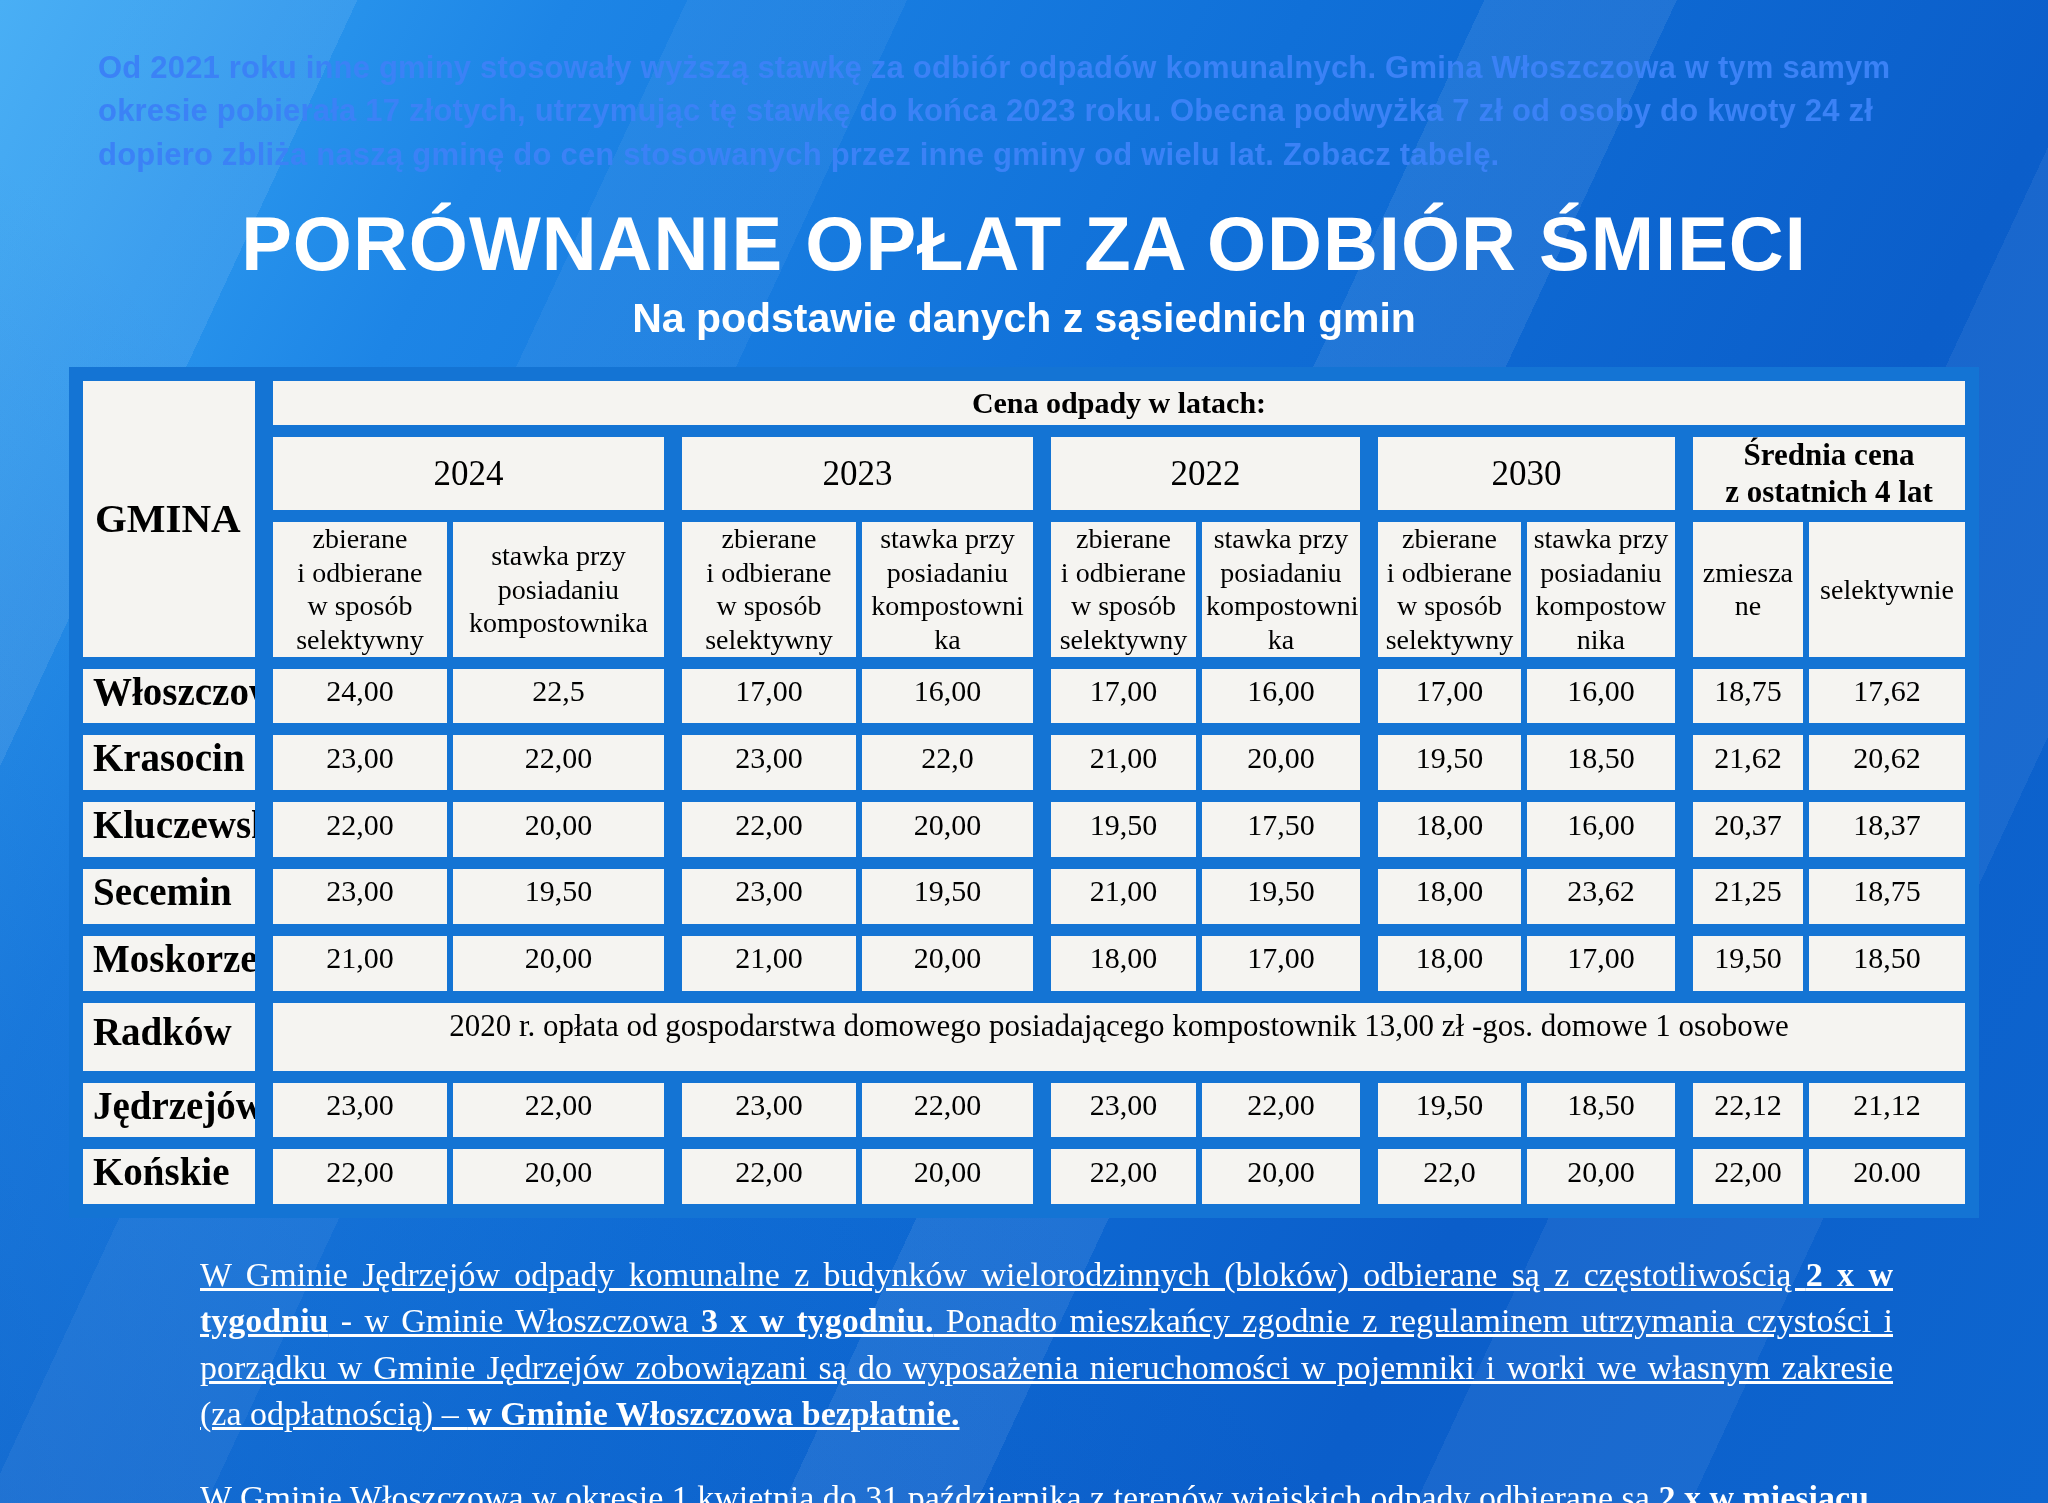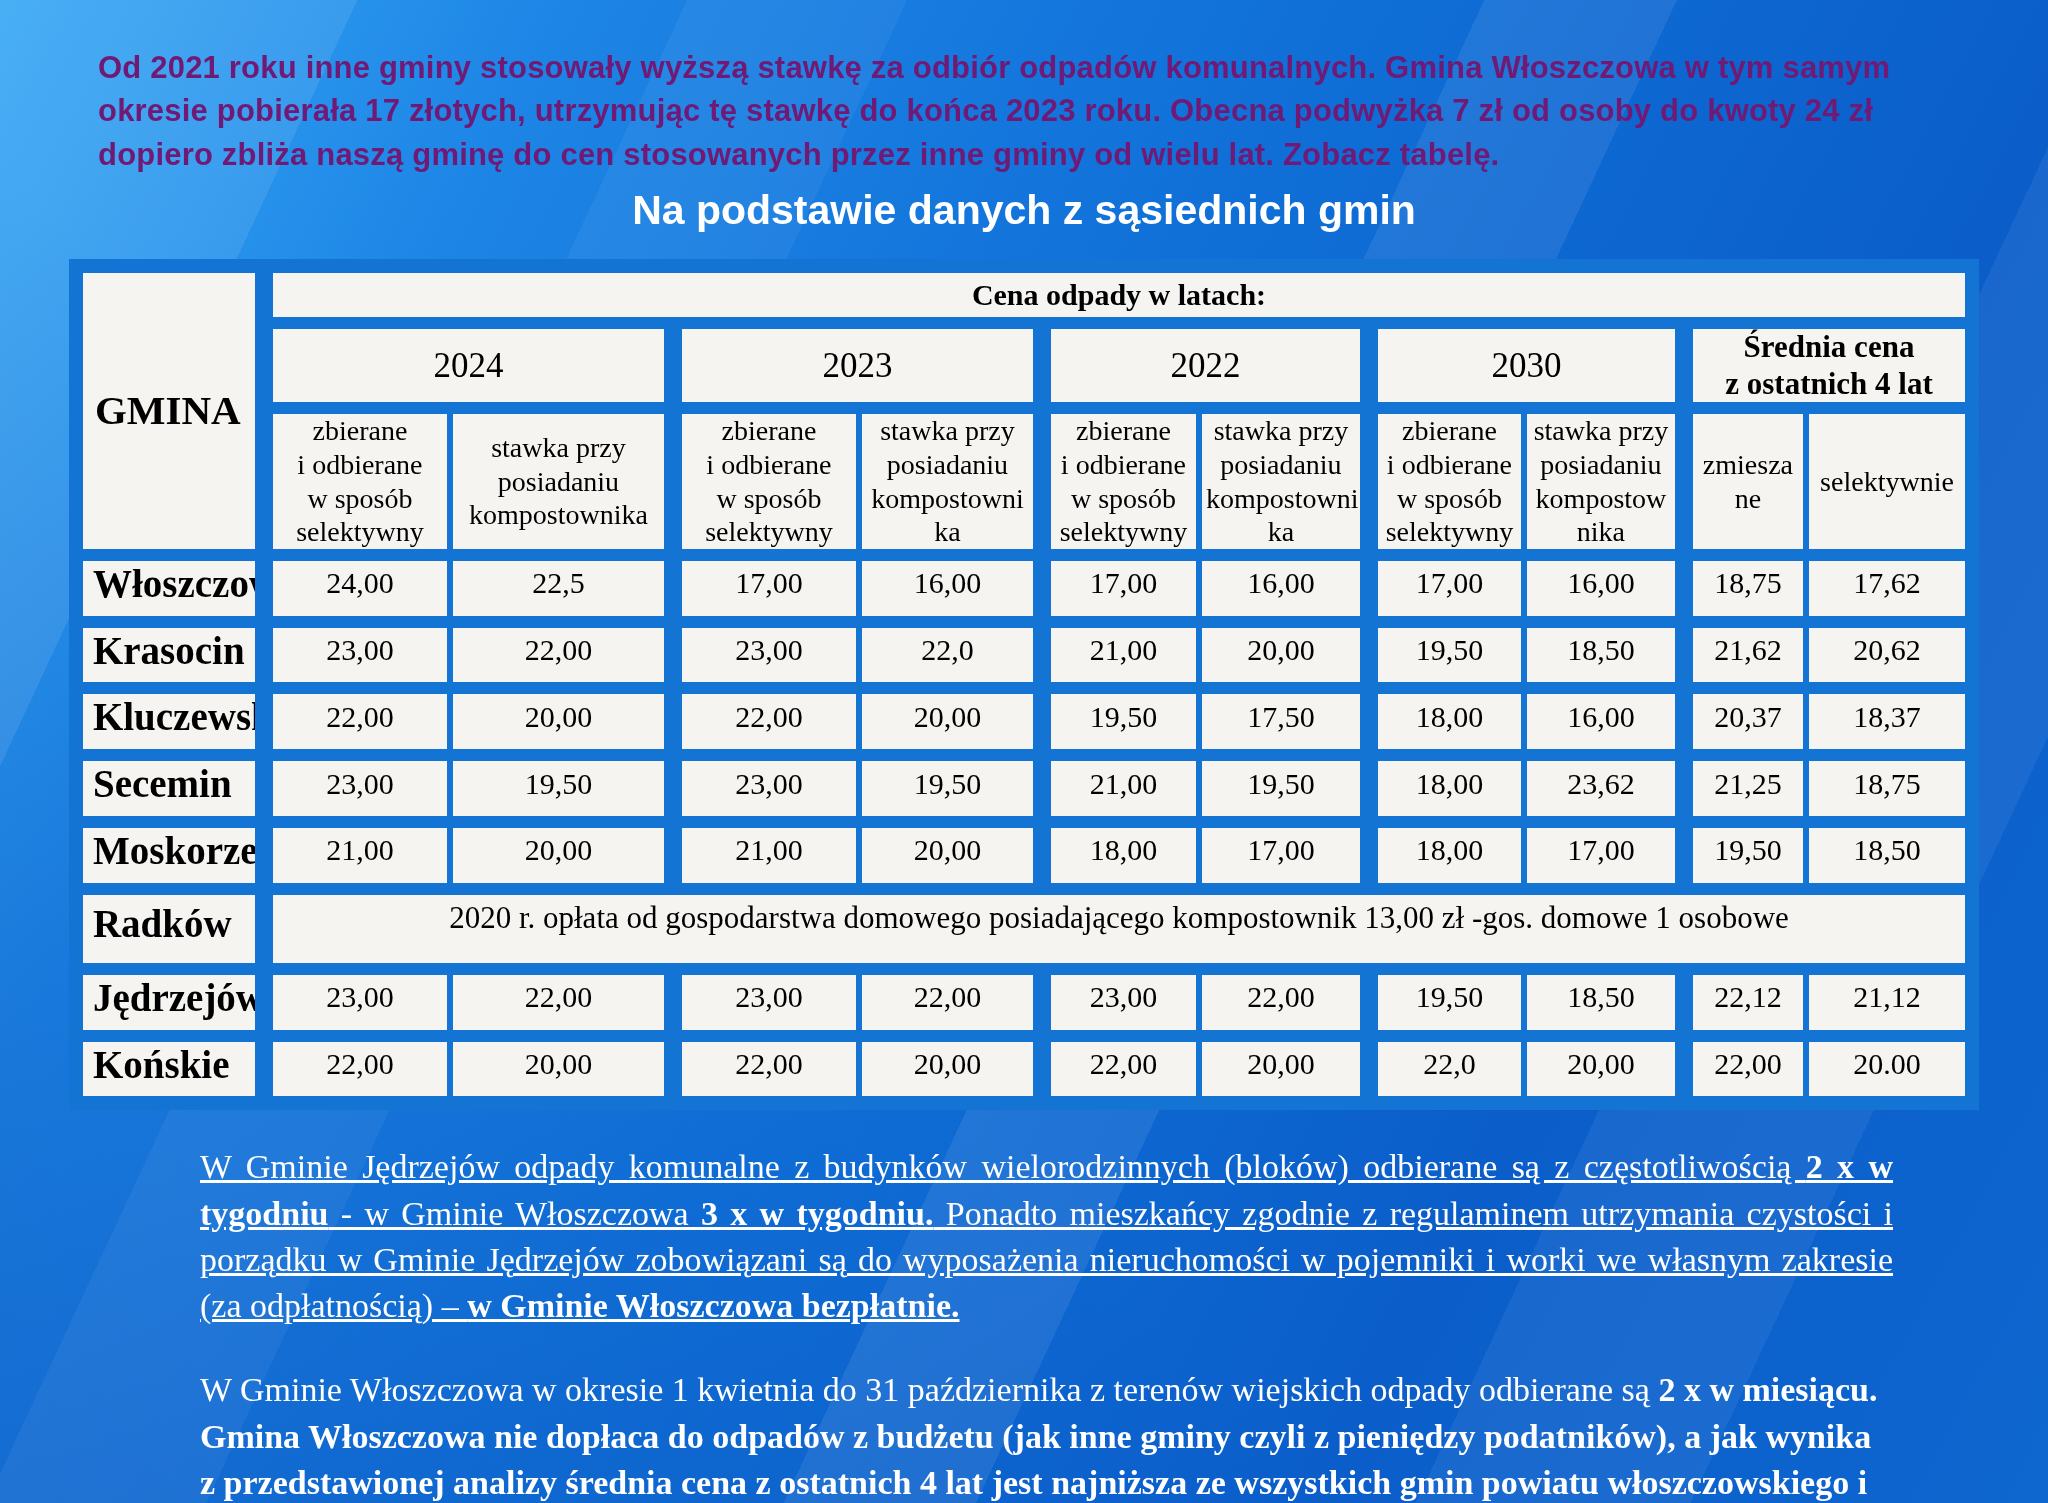--- a/index.html
+++ b/index.html
@@ -17,21 +17,21 @@
         rgba(255,255,255,.09) 0 13%, rgba(255,255,255,0) 13% 25%,
         rgba(255,255,255,.05) 25% 33%, rgba(255,255,255,0) 33% 54%,
         rgba(255,255,255,.08) 54% 61%, rgba(255,255,255,0) 61% 77%,
         rgba(255,255,255,.06) 77% 87%, rgba(255,255,255,0) 87%),
       linear-gradient(45deg, rgba(9,64,170,.30), rgba(9,64,170,0) 38%),
       linear-gradient(118deg, #37a7f4 0%, #1d85e6 20%, #1070d8 46%, #0b5eca 74%, #0e66cf 100%);
   }
   .content{position:relative;padding-top:46px;}
 
   .intro{
-    margin:0 150px 0 98px;color:#701a75;
+    margin:0 150px 0 98px;color:#3b82f6;
     font-weight:bold;font-size:31px;line-height:1.4;letter-spacing:.2px;
   }
   .title{
     margin:28px 30px 0;color:#fff;text-align:center;
     font-weight:800;font-size:76px;line-height:1.05;letter-spacing:1px;
   }
   .subtitle{
     margin:12px 0 12px;color:#fff;text-align:center;
     font-weight:bold;font-size:41px;line-height:1.1;
   }
@@ -68,20 +68,21 @@
   .bodytext.p2{margin-top:38px;}
   .bodytext b{font-weight:bold;}
 </style>
 </head>
 <body>
 
 <div class="content">
 
   <p class="intro">Od 2021 roku inne gminy stosowały wyższą stawkę za odbiór odpadów komunalnych. Gmina Włoszczowa w tym samym okresie pobierała 17 złotych, utrzymując tę stawkę do końca 2023 roku. Obecna podwyżka 7 zł od osoby do kwoty 24 zł dopiero zbliża naszą gminę do cen stosowanych przez inne gminy od wielu lat. Zobacz tabelę.</p>
 
+  <h1 class="title">PORÓWNANIE OPŁAT ZA ODBIÓR ŚMIECI</h1>
   <h2 class="subtitle">Na podstawie danych z sąsiednich gmin</h2>
 
   <table class="fees">
     <colgroup>
       <col style="width:188px">
         <col style="width:186px">
         <col style="width:223px">
       <col style="width:186px">
         <col style="width:183px">
         <col style="width:157px">

